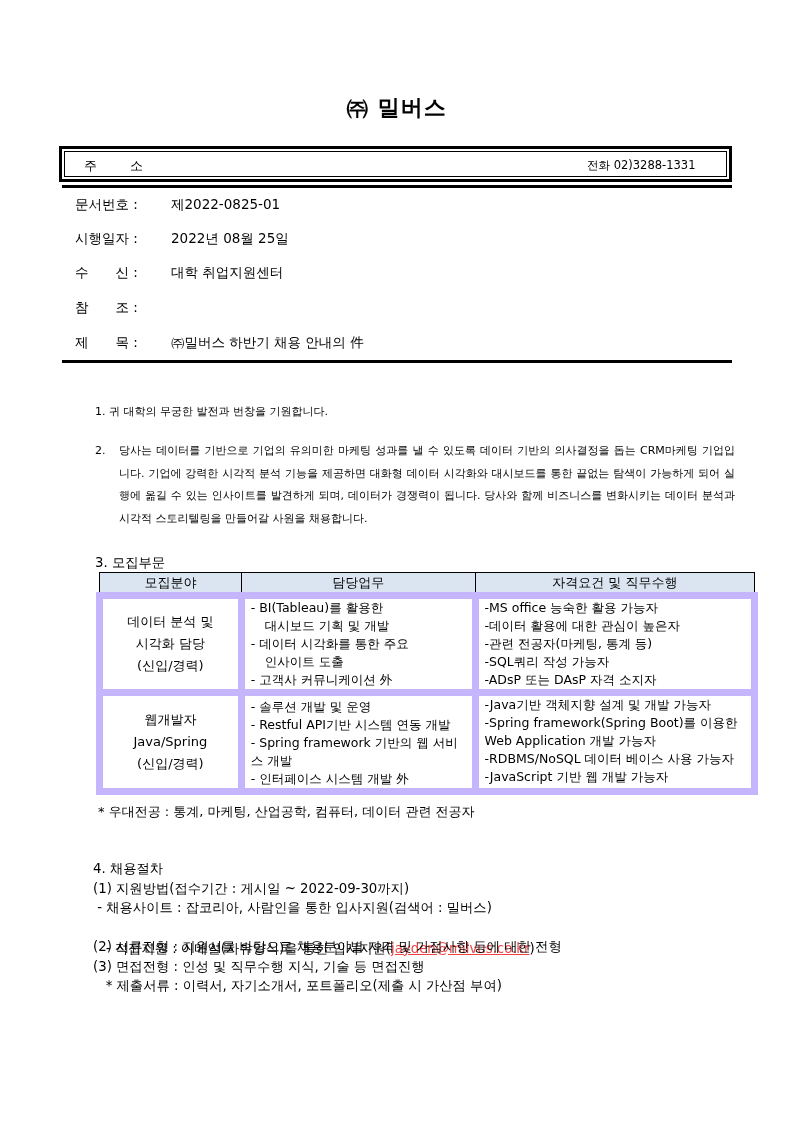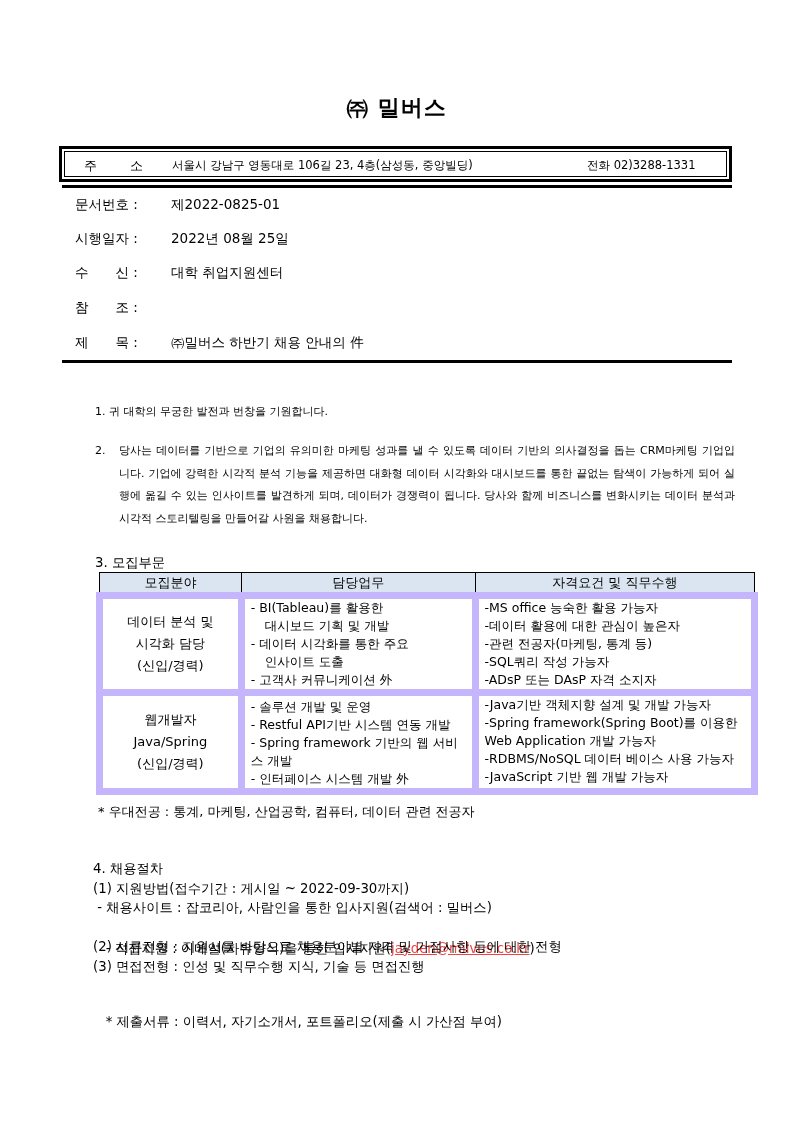--- a/index.html
+++ b/index.html
@@ -37,21 +37,20 @@
 </style>
 </head>
 <body>
 
 <div class="abs title">㈜ 밀버스</div>
 
 <div class="abs addrbox">
   <div class="inner"></div>
   <span class="abs lbl1">주</span>
   <span class="abs lbl2">소</span>
-  <span class="abs addr">서울시 강남구 영동대로 106길 23, 4층(삼성동, 중앙빌딩)</span>
   <span class="abs tel">전화 02)3288-1331</span>
 </div>
 
 <div class="abs hr top"></div>
 
 <div class="abs meta" style="top:196px;">
   <span class="k2">문서번호 :</span><span>제2022-0825-01</span>
 </div>
 <div class="abs meta" style="top:230px;">
   <span class="k2">시행일자 :</span><span>2022년 08월 25일</span>
@@ -132,13 +131,13 @@
 <div class="abs note">* 우대전공 : 통계, 마케팅, 산업공학, 컴퓨터, 데이터 관련 전공자</div>
 
 <div class="abs sec4" style="top:859px;text-align:center;">4.  채용절차</div>
 <div class="abs sec4" style="top:879px;">(1) 지원방법(접수기간 : 게시일 ~ 2022-09-30까지)</div>
 <div class="abs sec4" style="top:898px; white-space:pre;"> - 채용사이트 : 잡코리아, 사람인을 통한 입사지원(검색어 : 밀버스)</div>
 <div class="abs sec4" style="top:918px; white-space:pre;">
   <span> - 직접지원 : 이메일(자유양식)을 통한 입사지원(</span><span class="link">jayden@milvus.co.kr</span><span>)</span>
 </div>
 <div class="abs sec4" style="top:937px;">(2) 서류전형 : 지원서를 바탕으로 채용분야별 자격 및 가점사항 등에 대한 전형</div>
 <div class="abs sec4" style="top:957px;">(3) 면접전형 : 인성 및 직무수행 지식, 기술 등 면접진행</div>
-<div class="abs sec4" style="top:976px; white-space:pre;margin-top:36px;">   * 제출서류 : 이력서, 자기소개서, 포트폴리오(제출 시 가산점 부여)</div>
+<div class="abs sec4" style="top:976px; white-space:pre;">   * 제출서류 : 이력서, 자기소개서, 포트폴리오(제출 시 가산점 부여)</div>
 
 </body></html>

